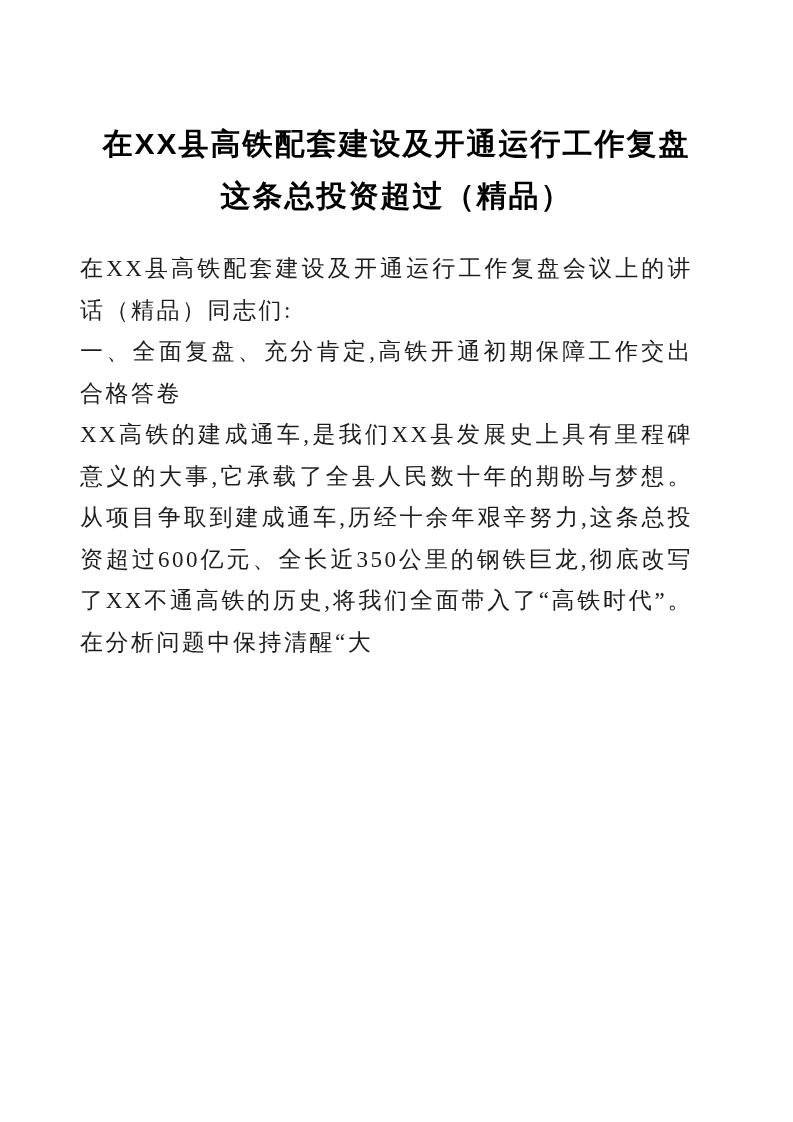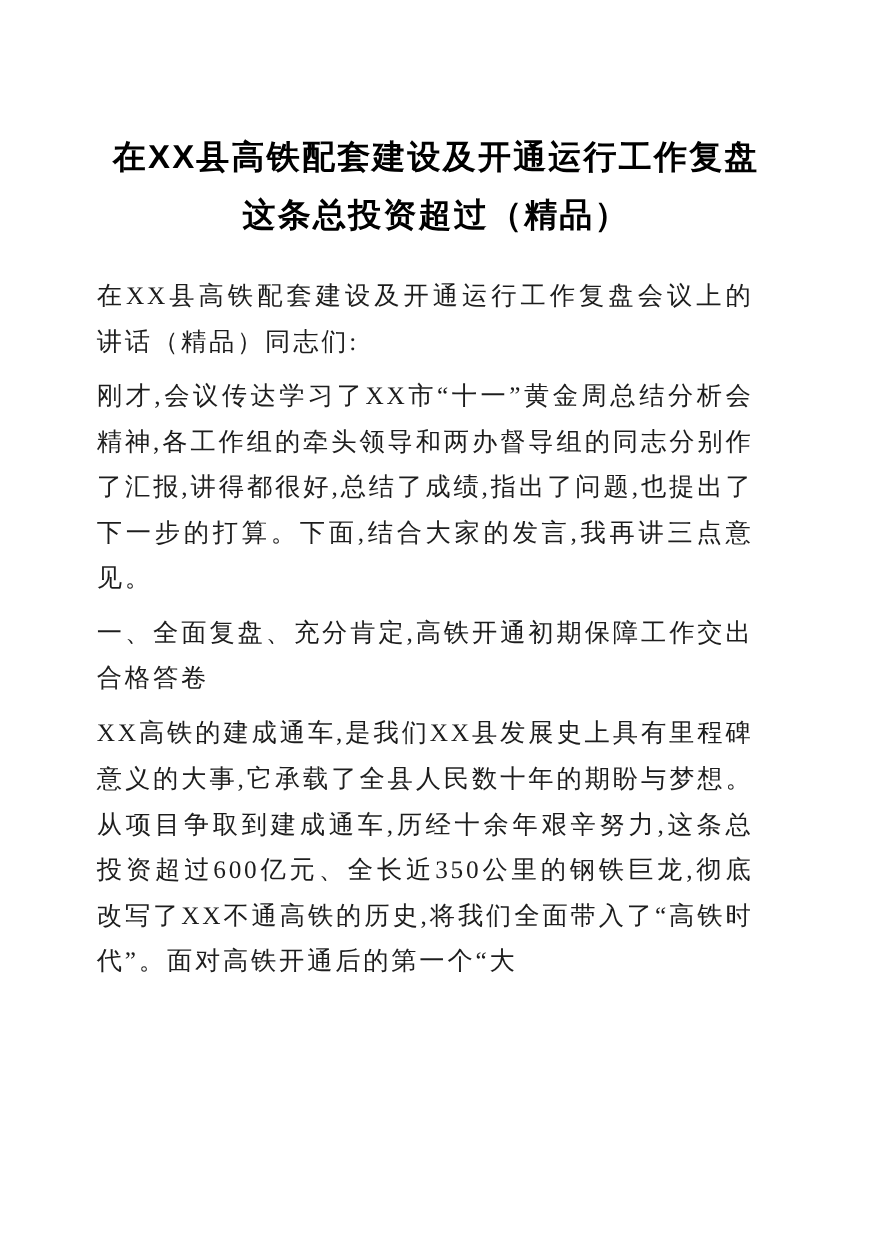--- a/index.html
+++ b/index.html
@@ -27,34 +27,33 @@
   }
   .doc-body {
     margin: 26px 100px 0 80px;
     font-family: "Liberation Serif", "DejaVu Serif", serif;
     font-size: 23px;
     line-height: 41.5px;
     color: #1d1d1d;
     letter-spacing: 2.5px;
   }
   .doc-body p {
-    margin: 8px;
+    margin: 0;
     padding: 0;
     text-align: justify;
     text-justify: inter-character;
     word-break: break-all;
   }
 </style>
 </head>
 <body>
 
 <div class="page">
 
   <h1 class="doc-title"><span>在XX县高铁配套建设及开通运行工作复盘</span><br><span>这条总投资超过（精品）</span></h1>
 
   <div class="doc-body">
     <p>在XX县高铁配套建设及开通运行工作复盘会议上的讲话（精品）同志们:</p>
-    <p>刚才,会议传达学习了XX市“十一”黄金周总结分析会精神,各工作组的牵头领导和两办督导组的同志分别作了汇报,讲得都很好,总结了成绩,指出了问题,也提出了下一步的打算。下面,结合大家的发言,我再讲三点意见。</p>
     <p>一、全面复盘、充分肯定,高铁开通初期保障工作交出合格答卷</p>
-    <p>XX高铁的建成通车,是我们XX县发展史上具有里程碑意义的大事,它承载了全县人民数十年的期盼与梦想。从项目争取到建成通车,历经十余年艰辛努力,这条总投资超过600亿元、全长近350公里的钢铁巨龙,彻底改写了XX不通高铁的历史,将我们全面带入了“高铁时代”。面对高铁开通后的第一个“大</p>
+    <p>XX高铁的建成通车,是我们XX县发展史上具有里程碑意义的大事,它承载了全县人民数十年的期盼与梦想。从项目争取到建成通车,历经十余年艰辛努力,这条总投资超过600亿元、全长近350公里的钢铁巨龙,彻底改写了XX不通高铁的历史,将我们全面带入了“高铁时代”。在分析问题中保持清醒“大</p>
   </div>
 
 </div>
 
 </body></html>

